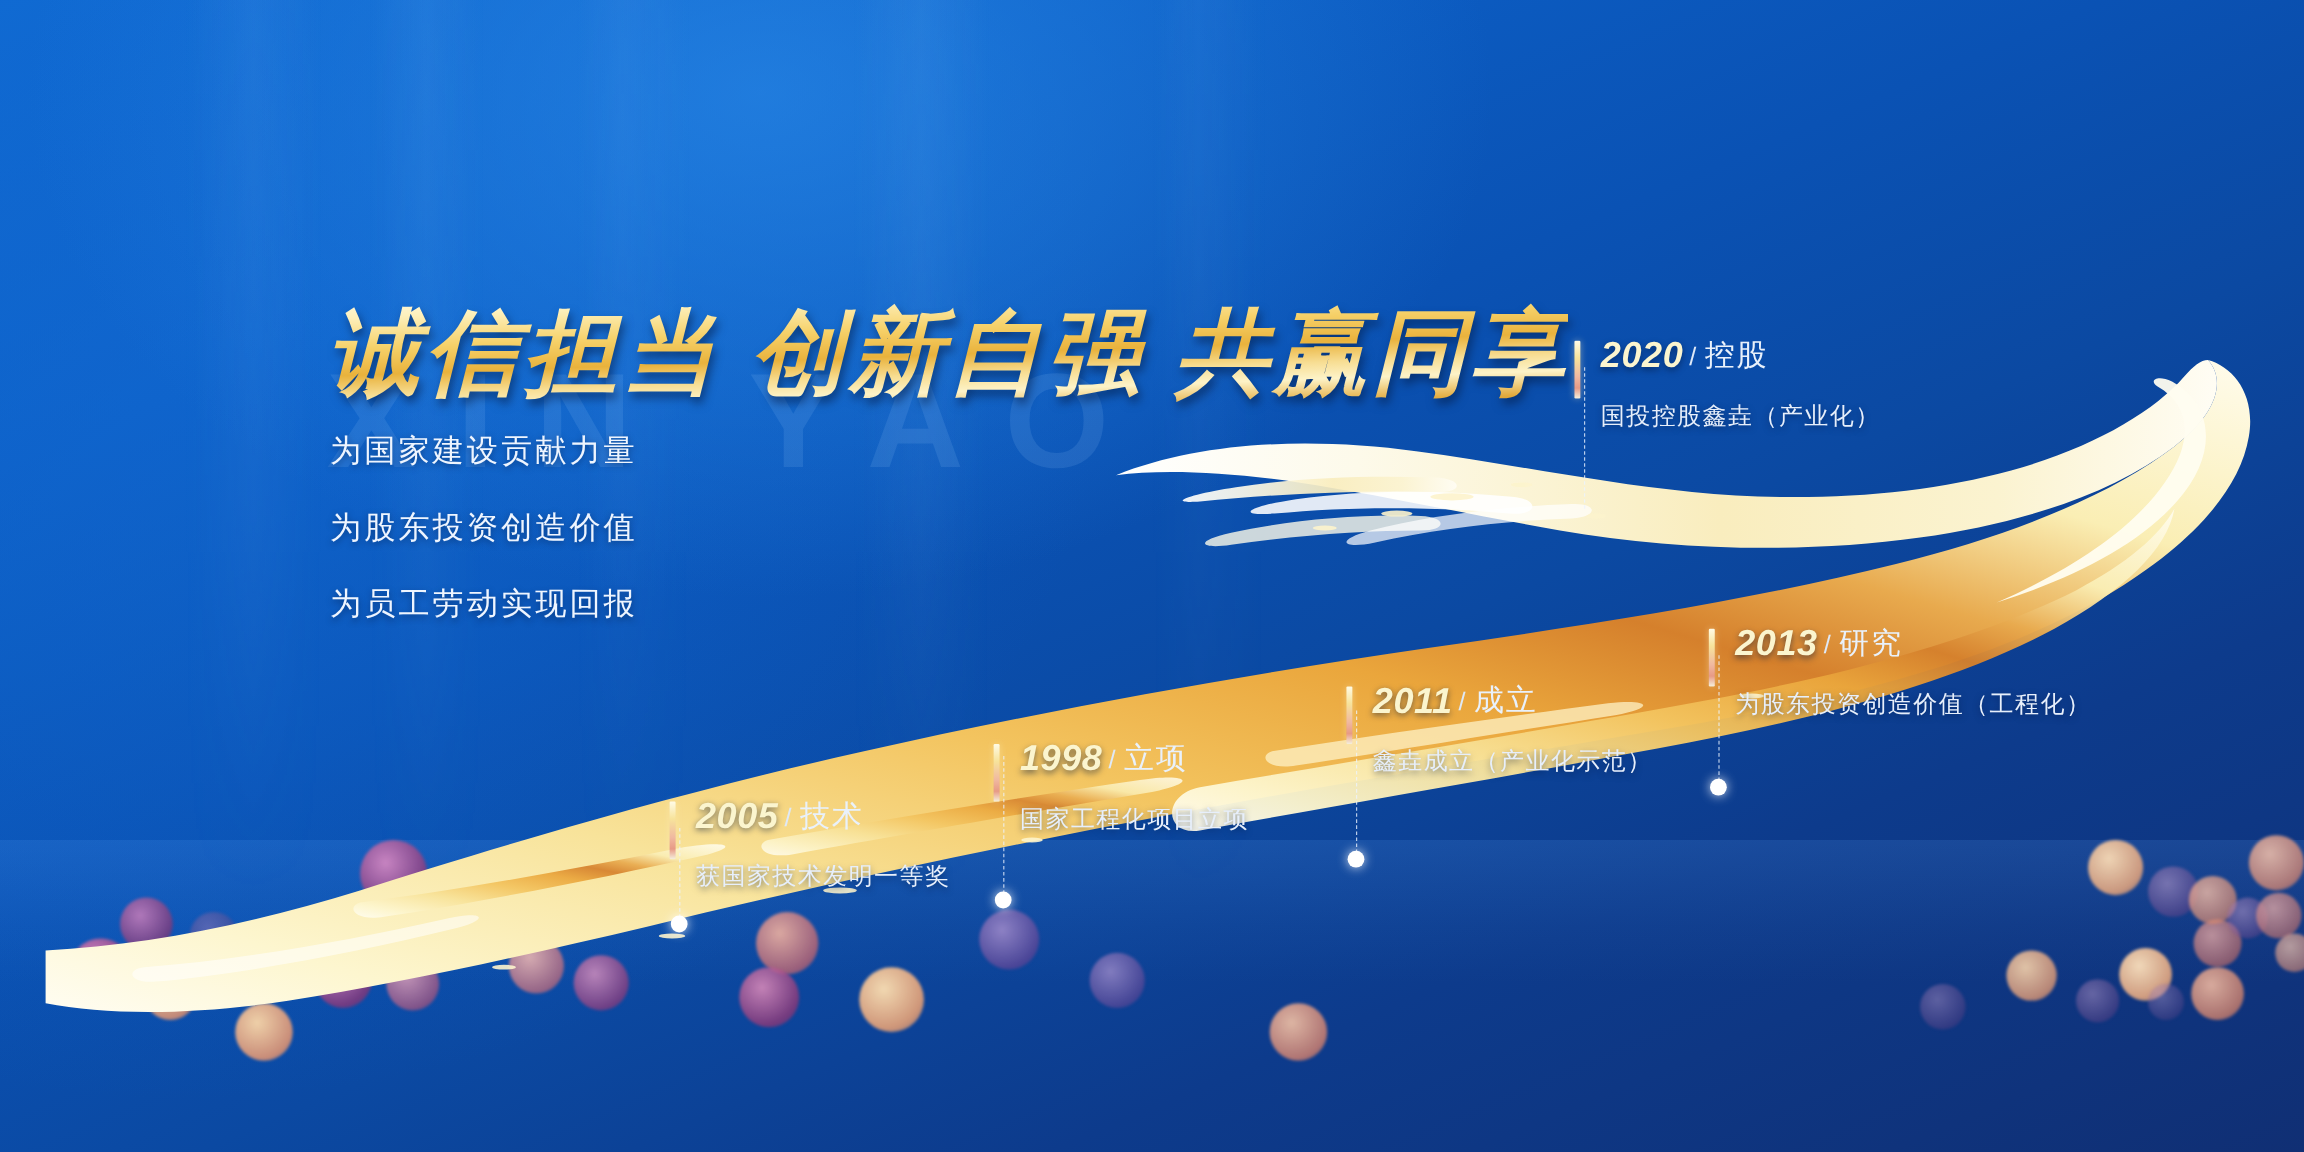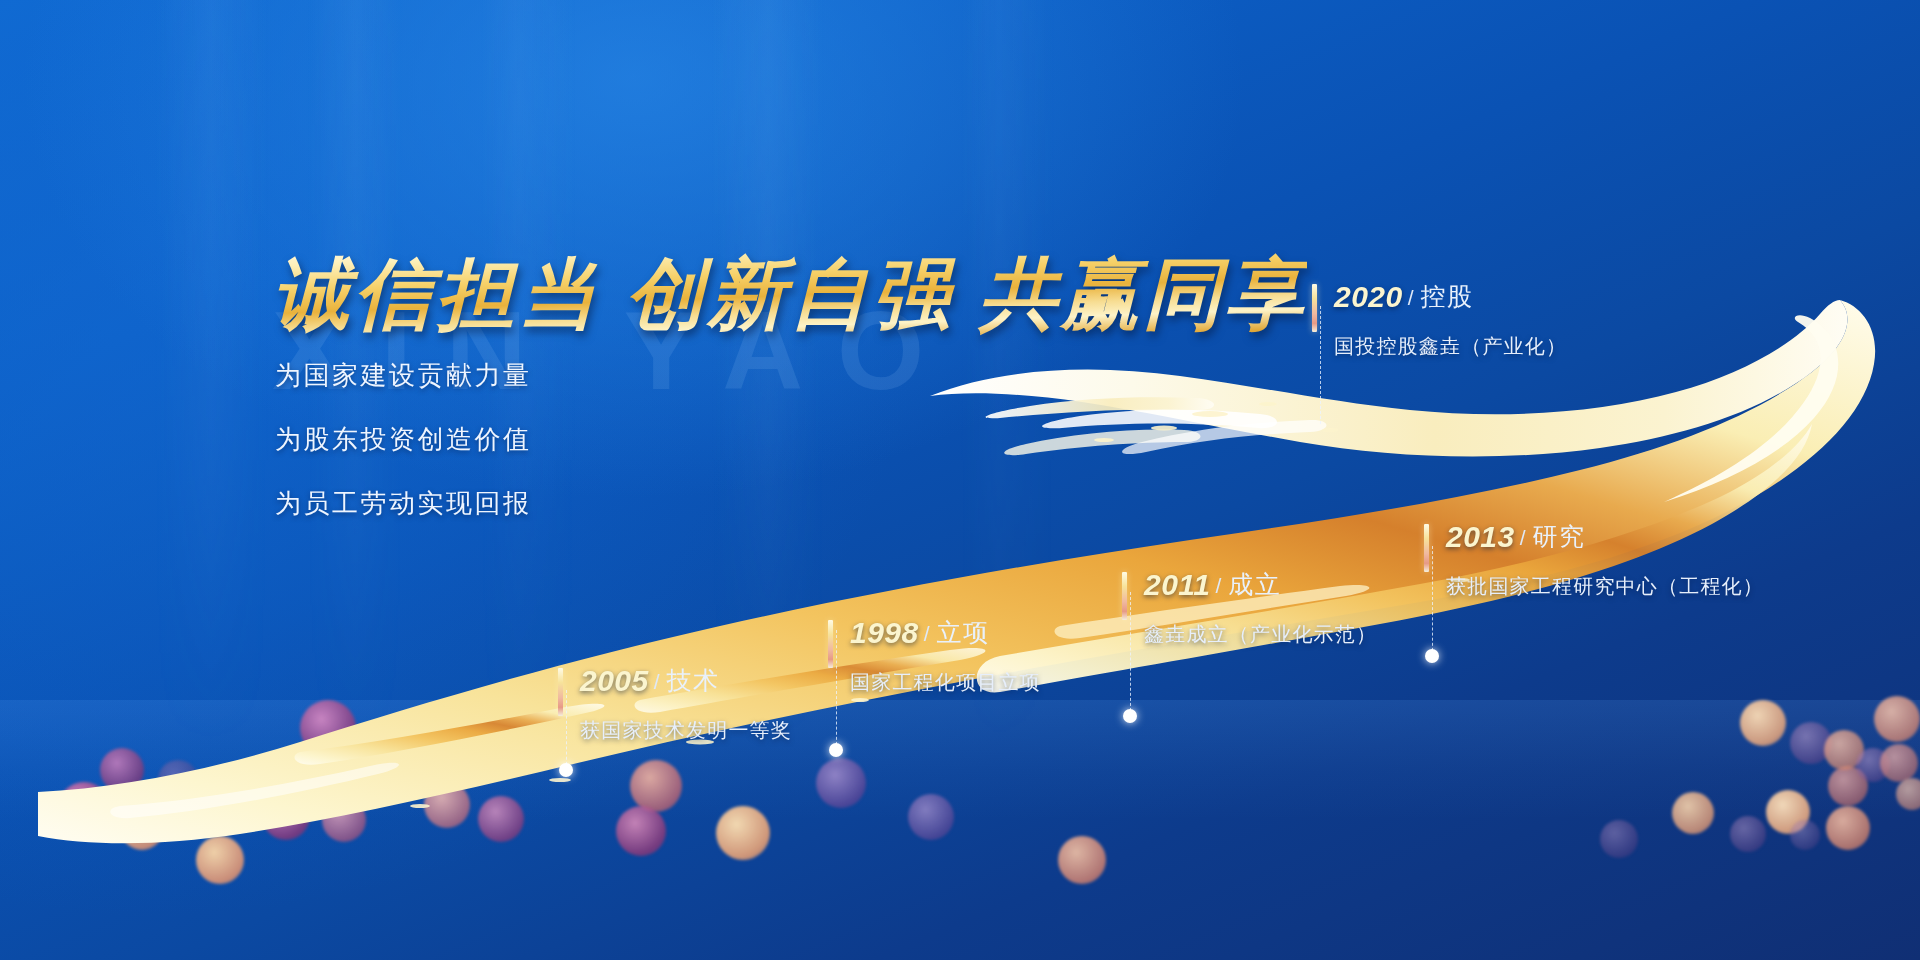--- a/index.html
+++ b/index.html
@@ -371,21 +371,21 @@
       <div class="ms-desc">鑫垚成立（产业化示范）</div>
     </div>
   </div>
 
   <div class="milestone" style="left:1424px; top:522px;">
     <div class="ms-bar"></div>
     <div class="ms-text">
       <div class="ms-head">
         <span class="ms-year">2013</span><span class="ms-sep">/</span><span class="ms-kind">研究</span>
       </div>
-      <div class="ms-desc">获批国家工程研究中心（工程化）</div>
+      <div class="ms-desc">为股东投资创造价值（工程化）</div>
     </div>
   </div>
 
   <div class="milestone" style="left:1312px; top:282px;">
     <div class="ms-bar"></div>
     <div class="ms-text">
       <div class="ms-head">
         <span class="ms-year">2020</span><span class="ms-sep">/</span><span class="ms-kind">控股</span>
       </div>
       <div class="ms-desc">国投控股鑫垚（产业化）</div>

